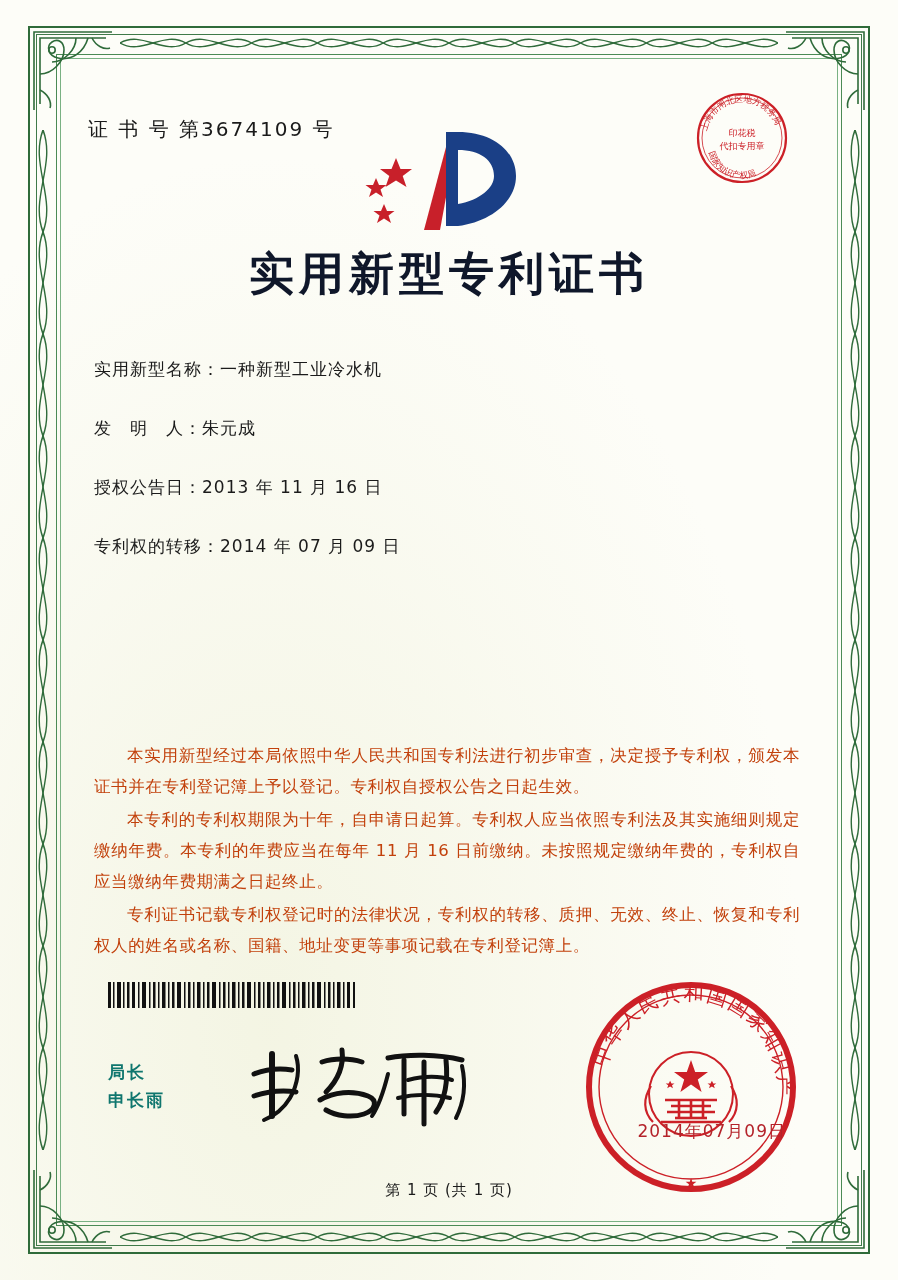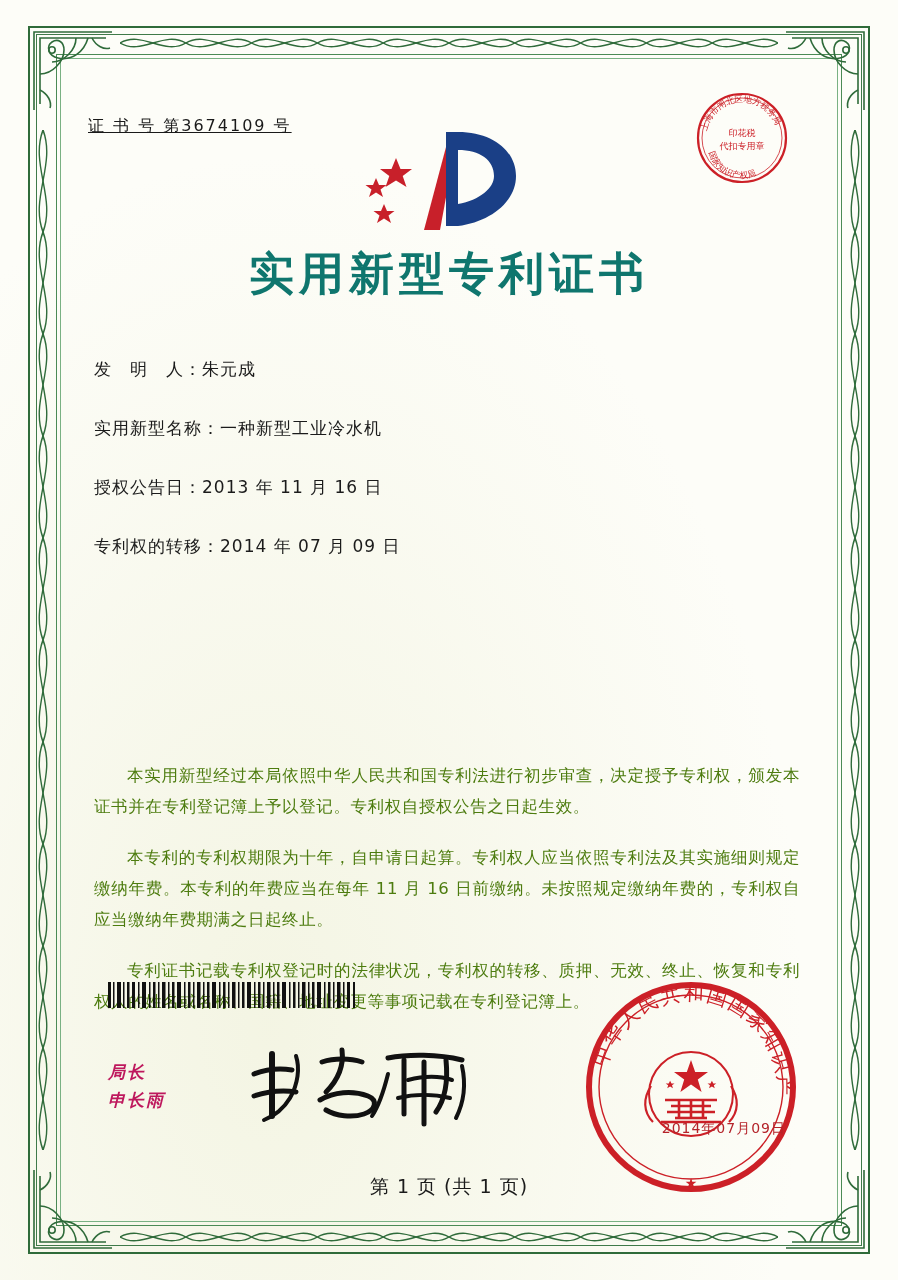--- a/index.html
+++ b/index.html
@@ -81,24 +81,23 @@
   
   .content {
     position: absolute;
     left: 60px; top: 58px;
     width: 778px; height: 1164px;
   }
   .cert-no {
     position: absolute;
     left: 28px; top: 58px;
     font-family: "DejaVu Sans", sans-serif;
-    font-size: 16px;
+    font-size: 20px;
     color: #1a1a1a;
     letter-spacing: 2px;
-    text-decoration: underline;
   }
   .logo {
     position: absolute;
     left: 50%;
     top: 68px;
     transform: translateX(-50%);
     width: 190px;
     height: 110px;
   }
   .tax-stamp {
@@ -109,21 +108,21 @@
     height: 128px;
   }
   .title {
     position: absolute;
     left: 0; right: 0;
     top: 186px;
     text-align: center;
     font-family: "DejaVu Sans", sans-serif;
     font-size: 45px;
     font-weight: bold;
-    color: #0f766e;
+    color: #0f172a;
     letter-spacing: 5px;
   }
   .fields {
     position: absolute;
     left: 34px;
     top: 300px;
     width: 700px;
   }
   .field {
     font-size: 17px;
@@ -134,74 +133,72 @@
   }
   .paras {
     position: absolute;
     left: 34px;
     top: 682px;
     width: 706px;
   }
   .para {
     font-size: 16.5px;
     line-height: 31px;
-    color: #4d7c0f;
+    color: #c2410c;
     text-indent: 33px;
     letter-spacing: 0.6px;
     text-align: justify;
     margin-bottom: 2px;
-    margin-top: 20px;
   }
   .barcode {
     position: absolute;
     left: 48px;
     top: 924px;
     width: 250px;
     height: 26px;
   }
   .director-block {
     position: absolute;
     left: 48px;
     top: 1000px;
     font-size: 17px;
     line-height: 28px;
     font-weight: bold;
-    color: #be185d;
+    color: #0f766e;
     letter-spacing: 2px;
-    font-style: italic;
   }
   .signature {
     position: absolute;
     left: 178px;
     top: 982px;
     width: 260px;
     height: 90px;
   }
   .red-seal {
     position: absolute;
     right: 36px;
     top: 918px;
     width: 222px;
     height: 222px;
   }
   .seal-date {
     position: absolute;
     right: 52px;
     top: 1062px;
-    font-size: 14px;
+    font-size: 17px;
     color: #b4232a;
     letter-spacing: 1px;
     z-index: 5;
   }
   .page-foot {
     position: absolute;
     left: 0; right: 0;
     bottom: 22px;
     text-align: center;
-    font-size: 19px;
+    font-size: 15px;
     color: #1b1b1b;
     letter-spacing: 1px;
   }
   .paper-tint {
     position: absolute;
     inset: 0;
     background: radial-gradient(ellipse at 30% 80%, rgba(236,238,210,0.55) 0%, rgba(255,255,255,0) 60%);
     pointer-events: none;
   }
 </style>
@@ -335,22 +332,22 @@
           <textPath href="#taxArcBot" startOffset="8%">国家知识产权局</textPath>
         </text>
         <text x="64" y="62" text-anchor="middle" font-size="9" fill="#cc2027" font-family="DejaVu Sans, sans-serif">印花税</text>
         <text x="64" y="75" text-anchor="middle" font-size="9" fill="#cc2027" font-family="DejaVu Sans, sans-serif">代扣专用章</text>
       </svg>
     </div>
 
     <div class="title">实用新型专利证书</div>
 
     <div class="fields">
+      <div class="field"><span>实用新型名称：</span><span>一种新型工业冷水机</span></div>
       <div class="field"><span>发　明　人：</span><span>朱元成</span></div>
-      <div class="field"><span>实用新型名称：</span><span>一种新型工业冷水机</span></div>
       <div class="field"><span>授权公告日：</span><span>2013 年 11 月 16 日</span></div>
       <div class="field"><span>专利权的转移：</span><span>2014 年 07 月 09 日</span></div>
     </div>
 
     <div class="paras">
       <div class="para">本实用新型经过本局依照中华人民共和国专利法进行初步审查，决定授予专利权，颁发本证书并在专利登记簿上予以登记。专利权自授权公告之日起生效。</div>
       <div class="para">本专利的专利权期限为十年，自申请日起算。专利权人应当依照专利法及其实施细则规定缴纳年费。本专利的年费应当在每年 11 月 16 日前缴纳。未按照规定缴纳年费的，专利权自应当缴纳年费期满之日起终止。</div>
       <div class="para">专利证书记载专利权登记时的法律状况，专利权的转移、质押、无效、终止、恢复和专利权人的姓名或名称、国籍、地址变更等事项记载在专利登记簿上。</div>
     </div>
 

